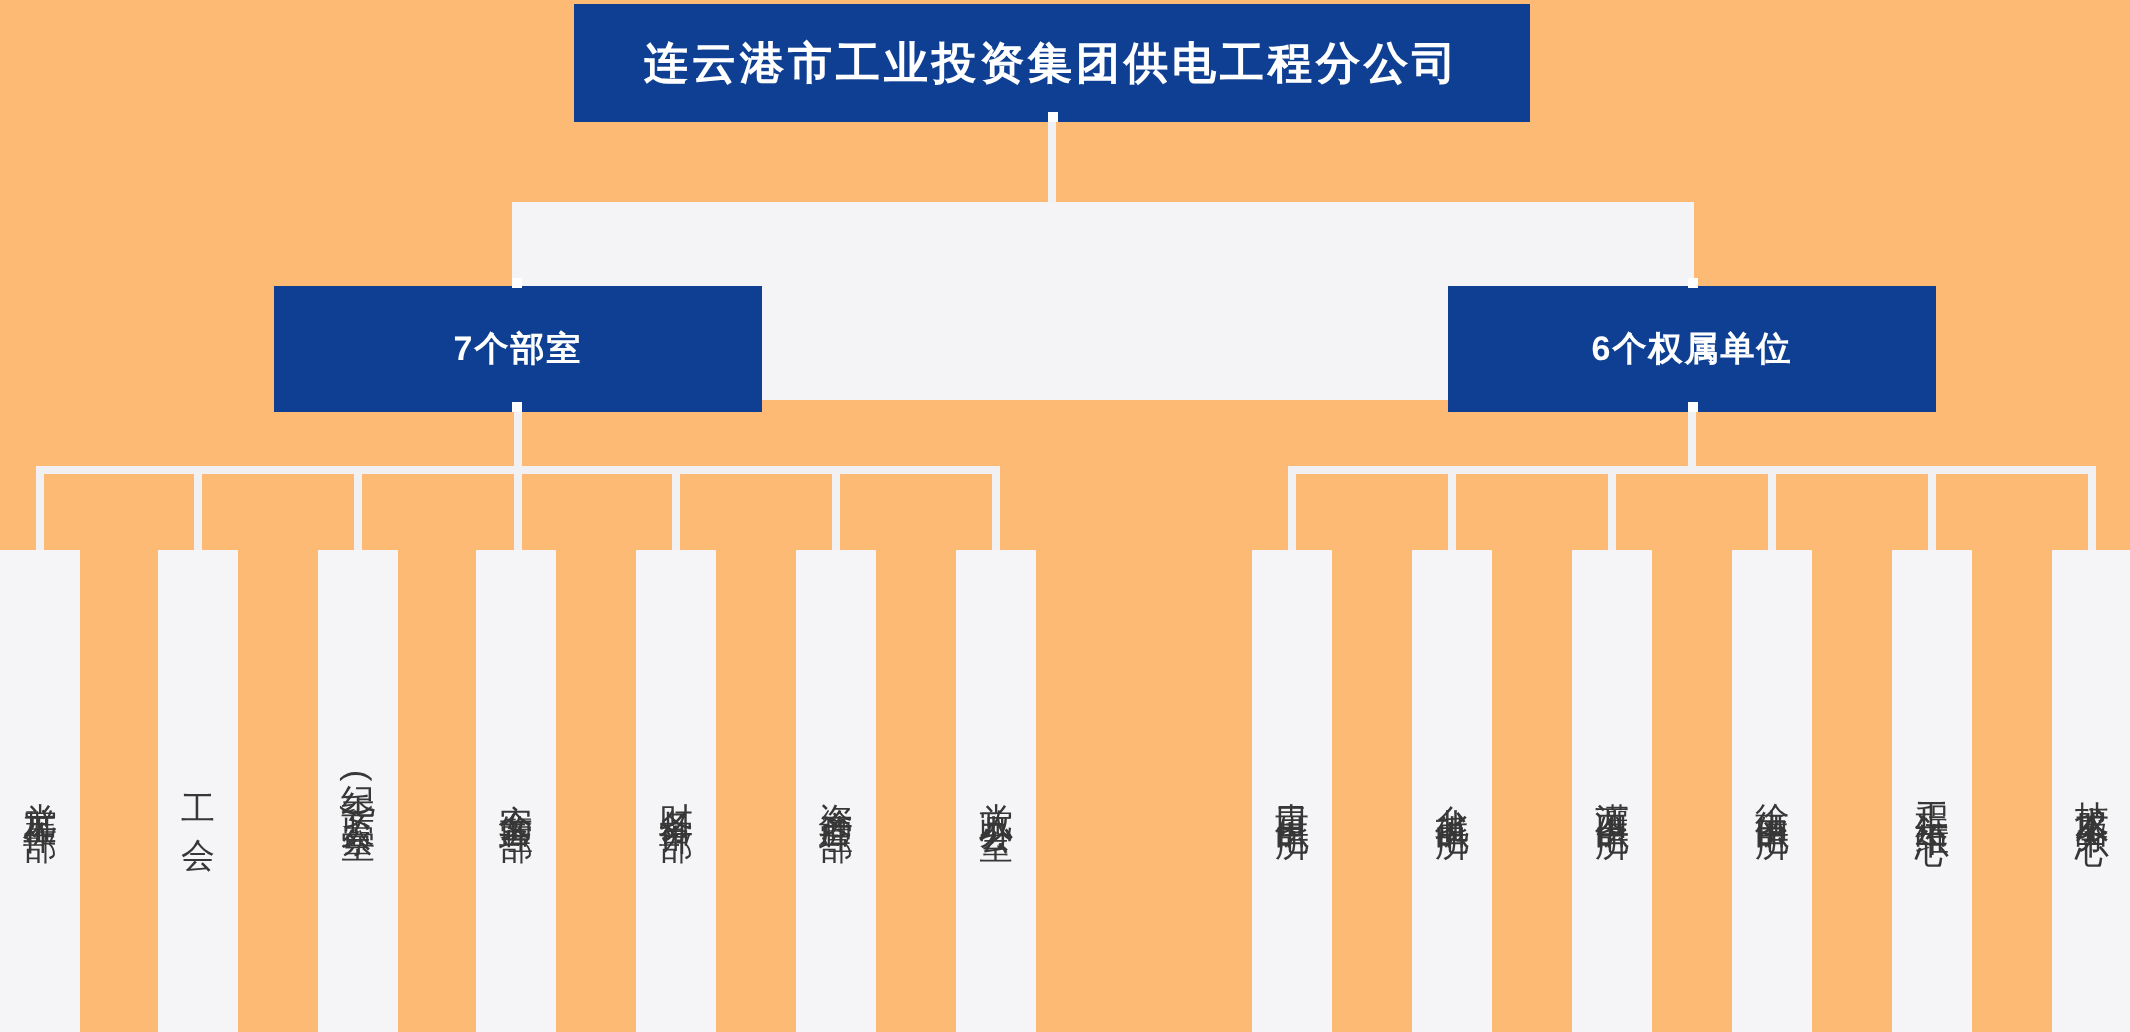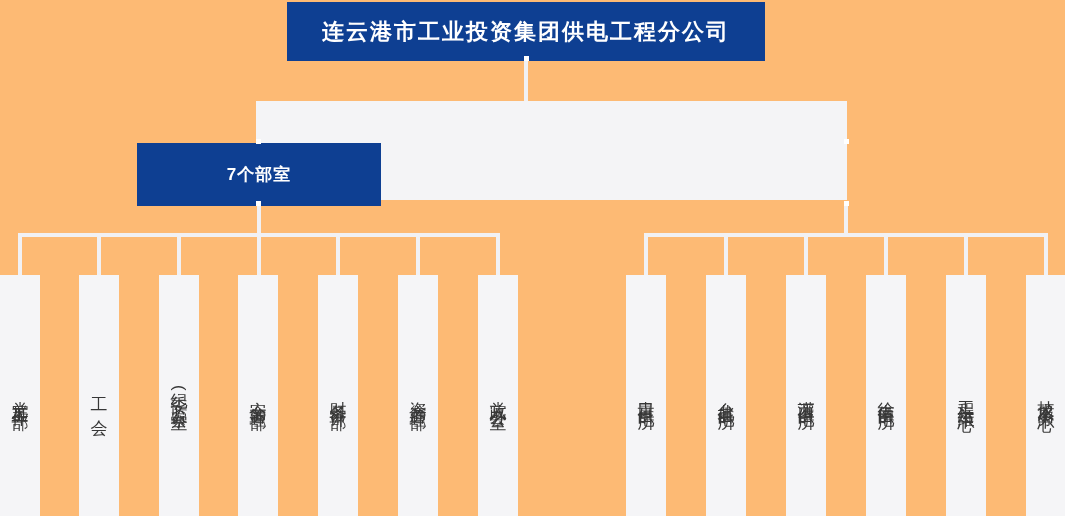--- a/index.html
+++ b/index.html
@@ -58,20 +58,23 @@
   <div class="band"></div>
 
   <div class="root-box">
     <span>连云港市工业投资集团供电工程分公司</span>
   </div>
   <div class="notch" style="left:524px;top:56px;"></div>
   <div class="vline" style="left:524px;top:61px;height:40px;"></div>
 
   <div class="group-box left">
     <span>7个部室</span>
+  </div>
+  <div class="group-box right">
+    <span>6个权属单位</span>
   </div>
 
   <div class="notch" style="left:256px;top:139px;"></div>
   <div class="notch" style="left:256px;top:201px;"></div>
   <div class="notch" style="left:844px;top:139px;"></div>
   <div class="notch" style="left:844px;top:201px;"></div>
 
   <div class="vline" style="left:257px;top:206px;height:69px;"></div>
   <div class="vline" style="left:844px;top:206px;height:31px;"></div>
 

